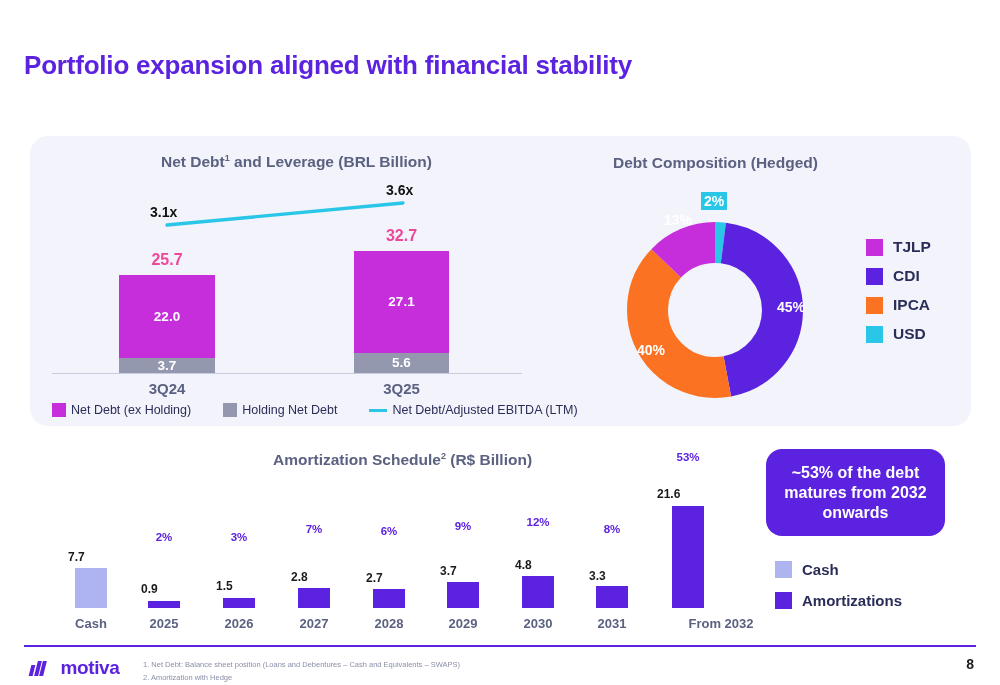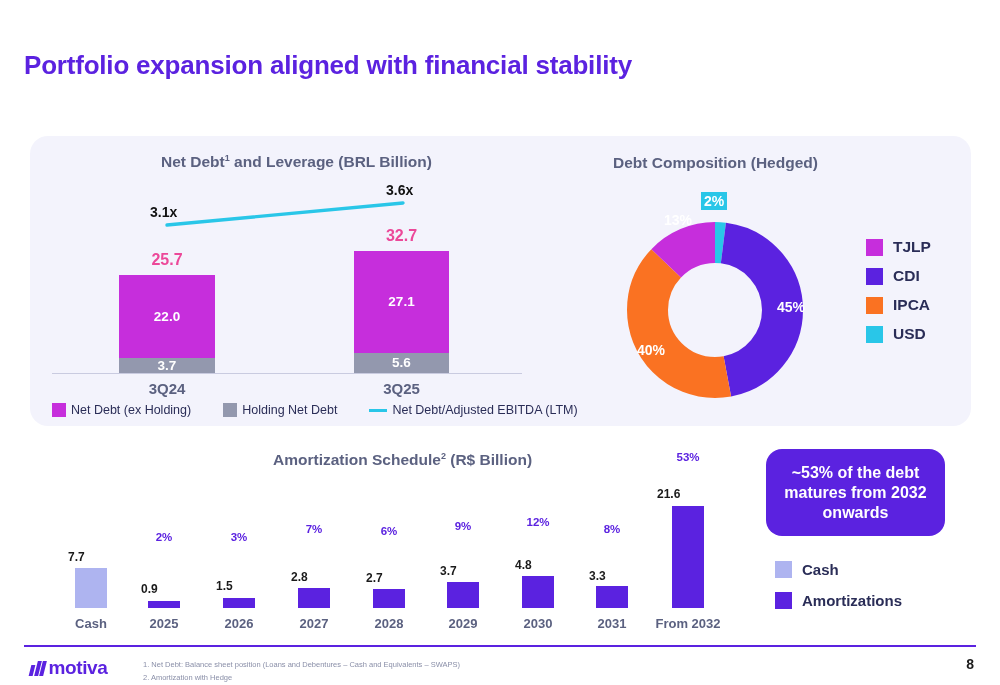--- a/index.html
+++ b/index.html
@@ -110,21 +110,21 @@
   .am-legend { position: absolute; left: 775px; top: 553px; }
   .am-legend .al-item { display: flex; align-items: center; gap: 10px; margin-bottom: 14px; }
   .am-legend .al-swatch { width: 17px; height: 17px; }
   .am-legend .al-label { font-size: 15px; font-weight: bold; color: #2A2D57; }
 
   
   .footer-rule {
     position: absolute; left: 24px; top: 637px; width: 952px; height: 2px;
     background: #5B22E0;
   }
-  .logo { position: absolute; left: 30px; top: 649px; display: flex; align-items: center; gap: 4px; }
+  .logo { position: absolute; left: 30px; top: 649px; display: flex; align-items: center; gap: 16px; }
   .logo-mark { display: flex; align-items: flex-end; gap: 2px; }
   .logo-mark i {
     display: block; width: 3.5px; height: 15px; background: #5B22E0;
     transform: skewX(-14deg);
   }
   .logo-mark i:nth-child(1) { height: 11px; }
   .logo-mark i:nth-child(2) { height: 15px; }
   .logo-mark i:nth-child(3) { height: 15px; }
   .logo-text {
     font-size: 19px; font-weight: bold; color: #5B22E0; letter-spacing: -0.4px;
@@ -267,21 +267,21 @@
   <div class="am-cat" style="left:515px; top:608px; width:46px;">2030</div>
 
   <div class="am-pct" style="left:589px; top:515px; width:46px;">8%</div>
   <div class="am-val" style="left:589px; top:561px; width:46px;">3.3</div>
   <div class="am-bar" style="left:596px; top:578px; width:32px; height:22px; background:#5B22E0;"></div>
   <div class="am-cat" style="left:589px; top:608px; width:46px;">2031</div>
 
   <div class="am-pct" style="left:657px; top:443px; width:62px;">53%</div>
   <div class="am-val" style="left:657px; top:479px; width:62px;">21.6</div>
   <div class="am-bar" style="left:672px; top:498px; width:32px; height:102px; background:#5B22E0;"></div>
-  <div class="am-cat" style="left:650px; top:608px; width:76px;">From 2032</div>
+  <div class="am-cat" style="left:683px; top:608px; width:76px;">From 2032</div>
 
   <div class="callout">~53% of the debt matures from 2032 onwards</div>
 
   <div class="am-legend">
     <div class="al-item">
       <span class="al-swatch" style="background:#AEB4F0;"></span>
       <span class="al-label">Cash</span>
     </div>
     <div class="al-item">
       <span class="al-swatch" style="background:#5B22E0;"></span>

